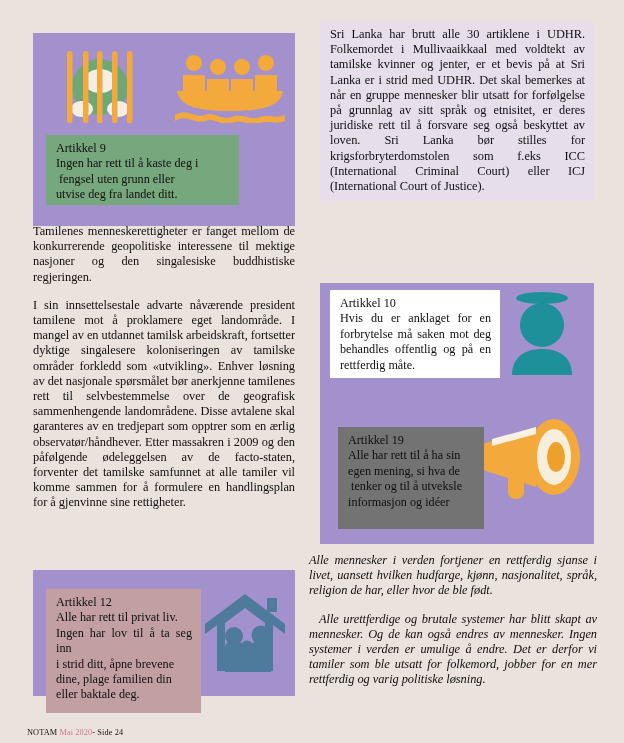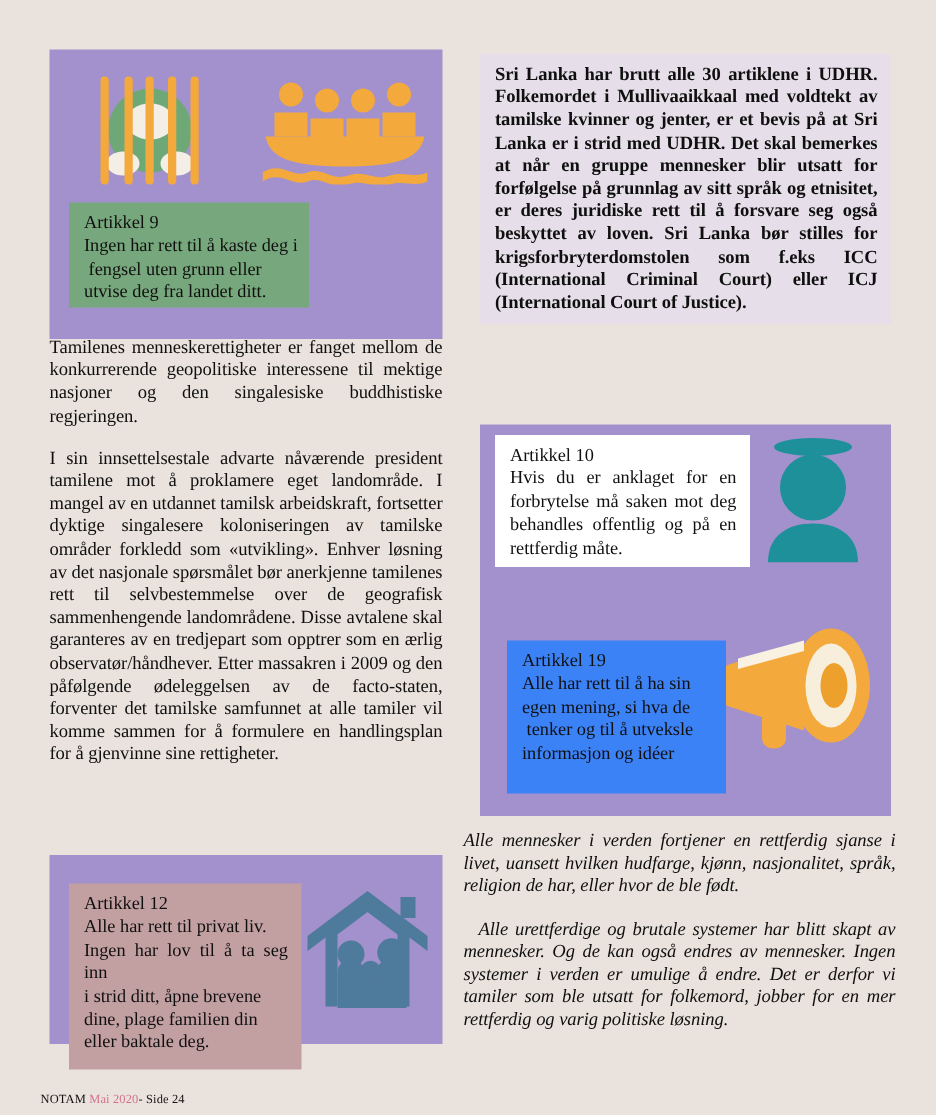--- a/index.html
+++ b/index.html
@@ -43,21 +43,21 @@
   .artbox {
     box-sizing: border-box;
     padding: 6px 9px 7px 10px;
     font-size: 12.2px;
     line-height: 15.4px;
     color: #100f0f;
   }
   .artbox .ln { display: block; white-space: pre; }
   .art-green { background: #77a77c; }
   .art-mauve { background: #ffffff; text-align: justify; }
-  .art-rose  { background: #3b82f6; }
+  .art-rose  { background: #737373; }
   .art-rose2 { background: #c2a0a2; text-align: justify; }
   .art-mauve .ln, .art-rose2 .ln { white-space: normal; }
   em.andre { font-style: italic; }
 
   
   .lav-block {
     background: #e6dfe9;
     padding: 6px 9px 7px 10px;
     box-sizing: border-box;
   }
@@ -107,21 +107,21 @@
           <circle cx="67" cy="16" r="8"></circle>
           <path d="M56 28h22v14H56z"></path>
           <circle cx="91" cy="12" r="8"></circle>
           <path d="M80 24h22v16H80z"></path>
           <path d="M2 40 h106 c-3 14 -16 20 -53 20 S5 54 2 40 z"></path>
           <path d="M0 64 c12 -8 20 4 30 0 c10 -4 16 6 27 2 c11 -4 18 4 28 0 c9 -3 16 2 25 -2 v6 c-9 4 -16 -1 -25 2 c-10 4 -17 -4 -28 0 c-11 4 -17 -6 -27 -2 c-10 4 -18 -8 -30 0 z"></path>
         </g>
       </svg>
     </div>
 
-    <div class="blk artbox art-green" style="left:13px; top:102px; width:160px; height:70px;">
+    <div class="blk artbox art-green" style="left:13px; top:102px; width:193px; height:70px;">
       <span class="ln">Artikkel 9</span>
       <span class="ln">Ingen har rett til å kaste deg i</span>
       <span class="ln"> fengsel uten grunn eller</span>
       <span class="ln">utvise deg fra landet ditt.</span>
     </div>
   </div>
 
   <div class="blk bodytext" style="left:33px; top:224px; width:262px;">
     <p>Tamilenes menneskerettigheter er fanget mellom de konkurrerende geopolitiske interessene til mektige nasjoner og den singalesiske buddhistiske regjeringen.</p>
     <p>I sin innsettelsestale advarte nåværende president tamilene mot å proklamere eget landområde. I mangel av en utdannet tamilsk arbeidskraft, fortsetter dyktige singalesere koloniseringen av tamilske områder forkledd som «utvikling». Enhver løsning av det nasjonale spørsmålet bør anerkjenne tamilenes rett til selvbestemmelse over de geografisk sammenhengende landområdene. Disse avtalene skal garanteres av en tredjepart som opptrer som en ærlig observatør/håndhever. Etter massakren i 2009 og den påfølgende ødeleggelsen av de facto-staten, forventer det tamilske samfunnet at alle tamiler vil komme sammen for å formulere en handlingsplan for å gjenvinne sine rettigheter.</p>
@@ -147,21 +147,21 @@
     <div class="blk artbox art-rose2" style="left:13px; top:19px; width:155px; height:124px;">
       <span class="ln">Artikkel 12</span>
       <span class="ln">Alle har rett til privat liv.</span>
       <span class="ln">Ingen har lov til å ta seg inn</span>
       <span class="ln">i strid ditt, åpne brevene</span>
       <span class="ln">dine, plage familien din</span>
       <span class="ln">eller baktale deg.</span>
     </div>
   </div>
 
-  <div class="blk lav-block bodytext" style="left:320px; top:36px; width:274px;font-weight:bold;">
+  <div class="blk lav-block bodytext" style="left:320px; top:21px; width:274px;">
     <p>Sri Lanka har brutt alle 30 artiklene i UDHR. Folkemordet i Mullivaaikkaal med voldtekt av tamilske kvinner og jenter, er et bevis på at Sri Lanka er i strid med UDHR. Det skal bemerkes at når en gruppe mennesker blir utsatt for forfølgelse på grunnlag av sitt språk og etnisitet, er deres juridiske rett til å forsvare seg også beskyttet av loven. Sri Lanka bør stilles for krigsforbryterdomstolen som f.eks ICC (International Criminal Court) eller ICJ (International Court of Justice).</p>
   </div>
 
   <div class="blk panel-purple" style="left:320px; top:283px; width:274px; height:261px;">
 
     <div class="blk" style="left:186px; top:6px; width:72px; height:86px;">
       <svg viewBox="0 0 72 86" width="72" height="86">
         <g fill="#1d9099">
           <ellipse cx="36" cy="9" rx="26" ry="6"></ellipse>
           <circle cx="36" cy="36" r="22"></circle>

